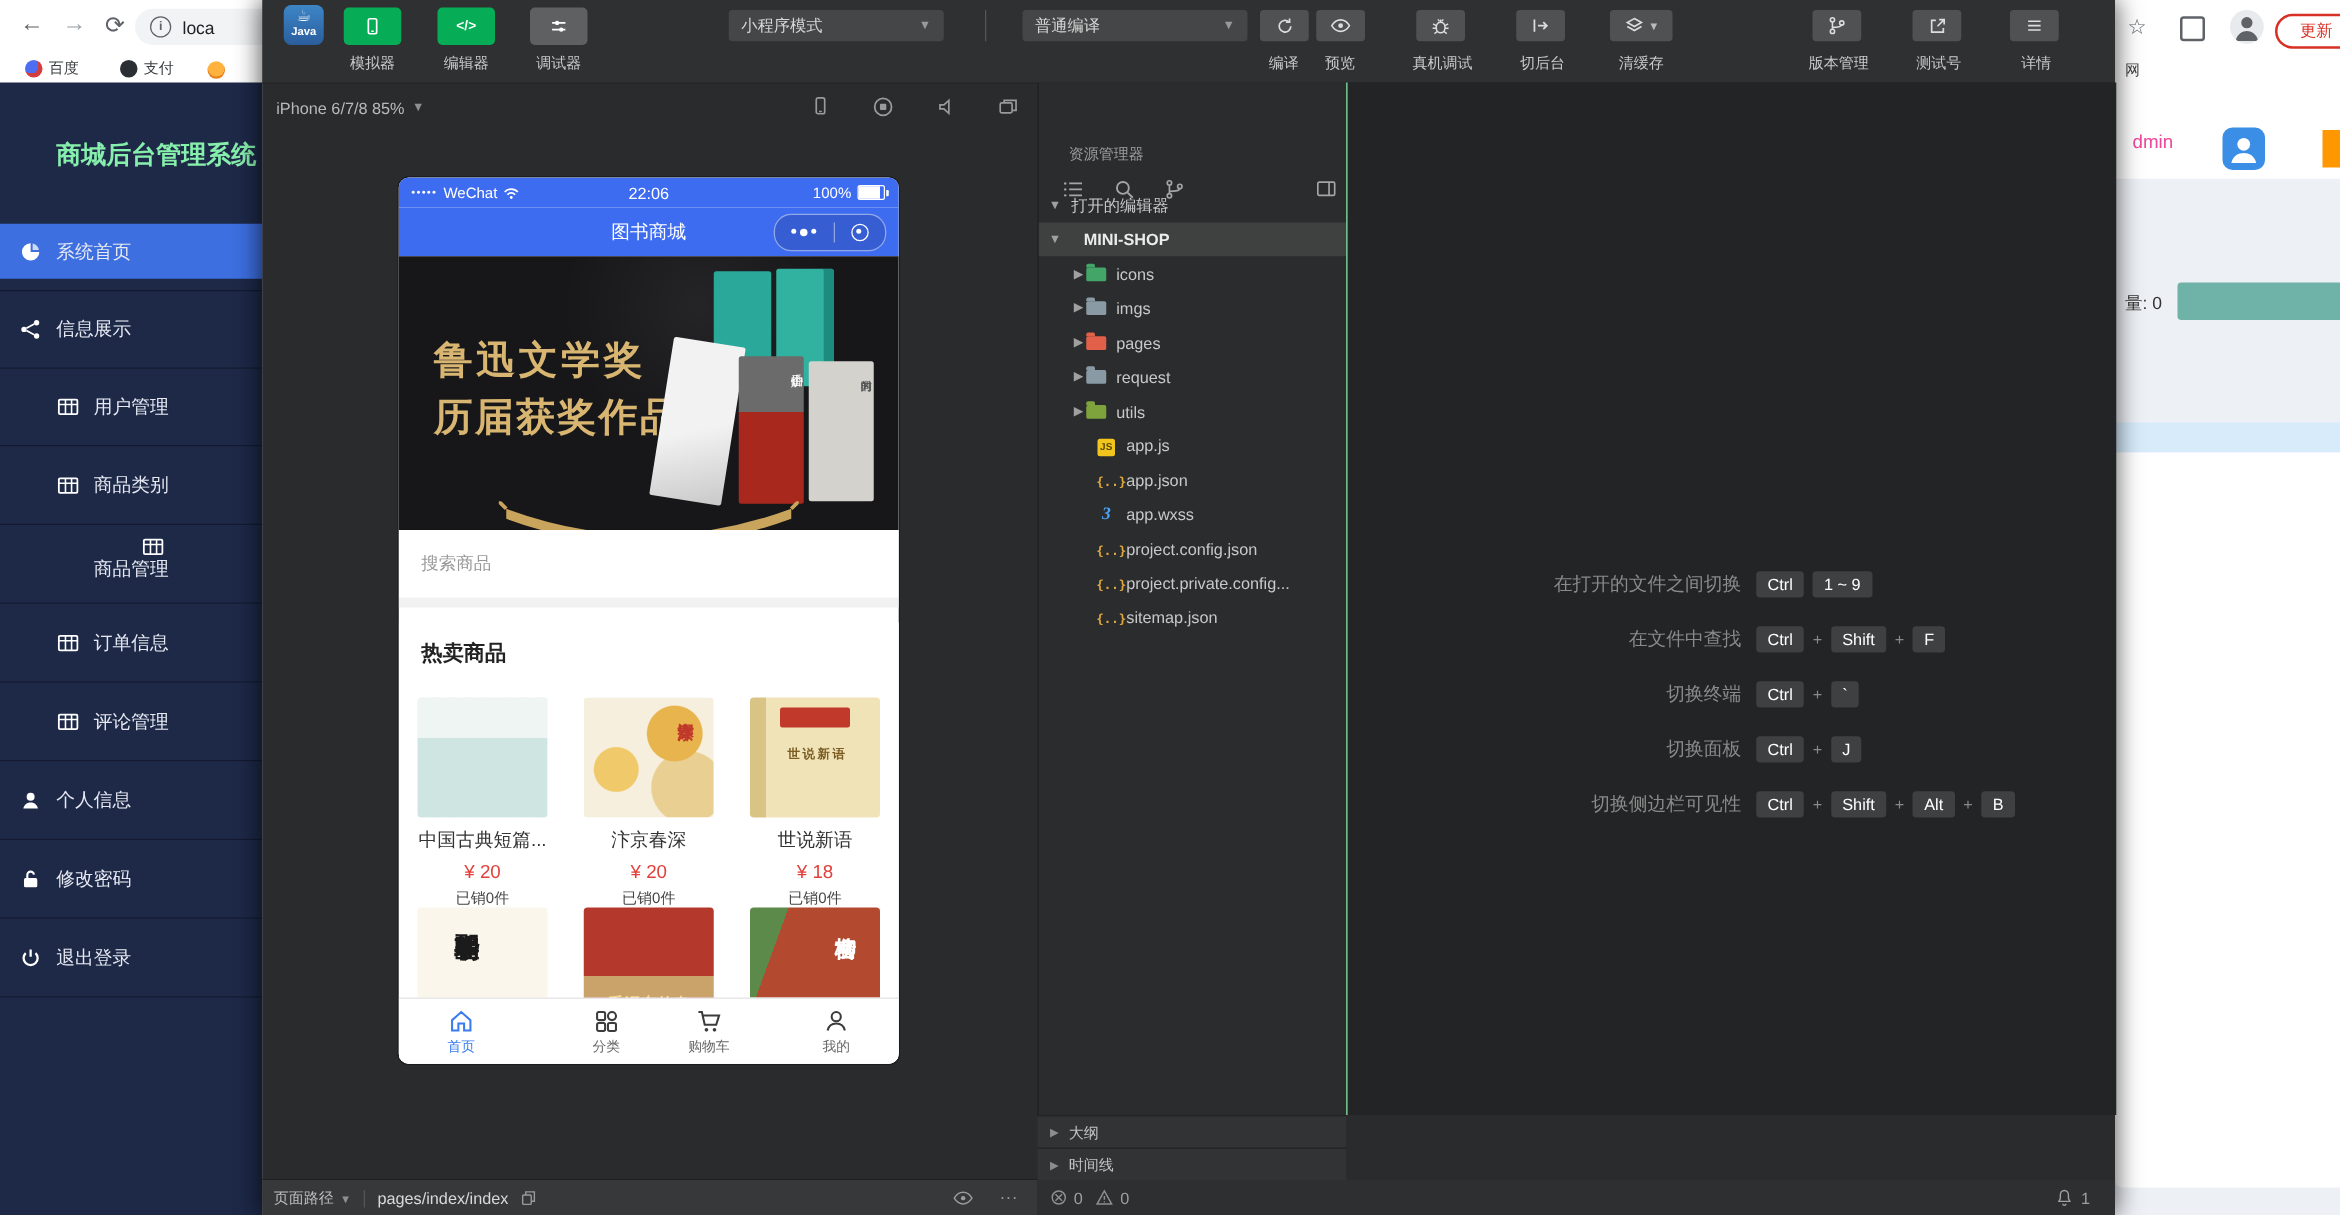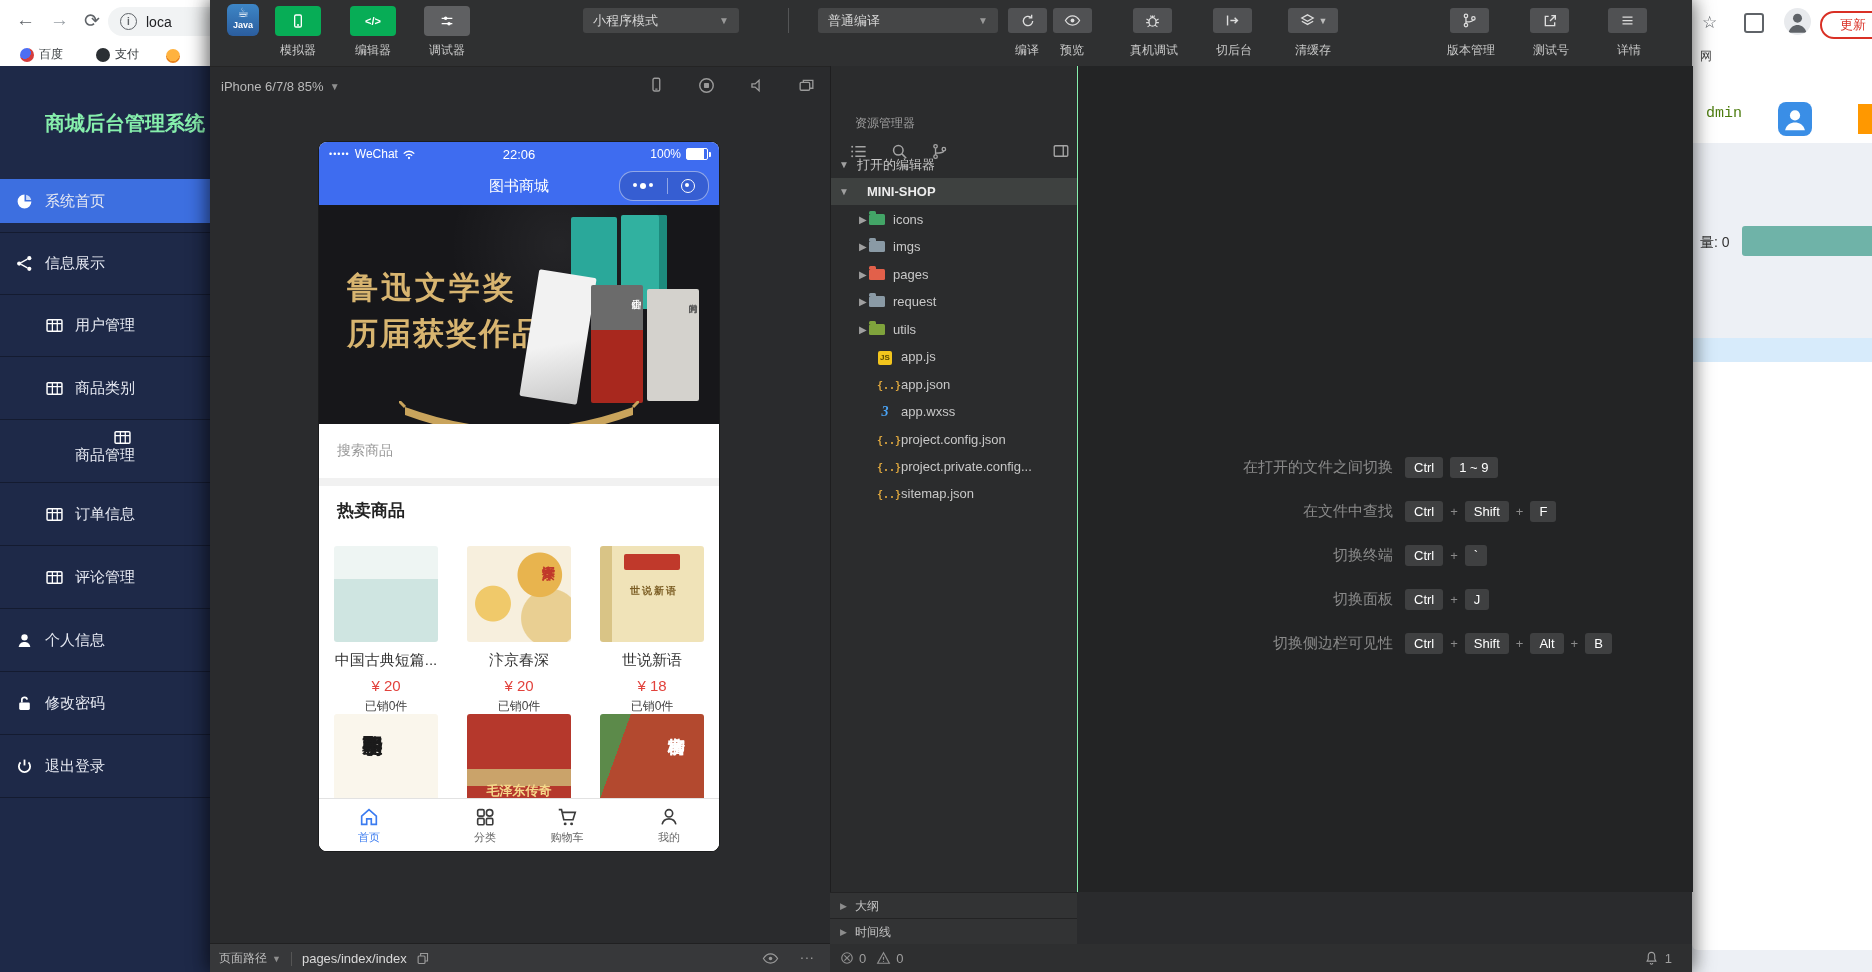--- a/index.html
+++ b/index.html
@@ -25,21 +25,21 @@
   
   .adminside{left:0;top:66px;width:210px;height:906px;background:#1e2948;overflow:hidden;}
   .admintitle{left:45px;top:44px;color:#86efac;font-size:20px;font-weight:bold;white-space:nowrap;}
   .srow{position:absolute;left:0;width:210px;height:44px;display:flex;align-items:center;
         color:#e6e9f2;font-size:15px;}
   .srow .sic{margin-left:16px;margin-right:12px;flex:none;}
   .srow.sub .sic{margin-left:46px;}
   .srow.active{background:#3d6fe0;}
   .sline{position:absolute;left:0;width:210px;height:1px;background:rgba(0,0,0,.32);}
   .rightsliver-hd{left:1692px;top:66px;width:180px;height:77px;background:#fff;}
-  .rs-admin{color:#4d7c0f;font-size:15px;font-family:Liberation Mono, monospace;}
+  .rs-admin{color:#ec4899;font-size:15px;}
   .rs-avatar{width:34px;height:34px;border-radius:8px;background:#3a8ee6;}
   .rs-orange{width:22px;height:30px;background:#ff9800;}
   .rightsliver-bg{left:1692px;top:143px;width:180px;height:829px;background:#edf0f5;}
   .rs-tealbar{left:1742px;top:226px;width:130px;height:30px;background:#6fb3a8;border-radius:3px 0 0 3px;}
   .rs-stat{left:1700px;top:234px;color:#333;font-size:14px;}
   .rs-bluebar{left:1692px;top:338px;width:180px;height:24px;background:#d7ebfb;}
   .rs-white{left:1692px;top:362px;width:180px;height:588px;background:#fff;border-radius:0 0 0 6px;}
 
   
   .dtwin{left:210px;top:0;width:1482px;height:972px;background:#2a2b2d;
@@ -89,21 +89,21 @@
         font-weight:bold;font-size:31px;color:#d8b570;letter-spacing:3px;}
   .goldline2{position:absolute;left:28px;top:108px;font-family:"Liberation Serif","DejaVu Serif",serif;
         font-weight:bold;font-size:31px;color:#d8b570;letter-spacing:2px;}
   .bk{position:absolute;border-radius:2px;}
   .vtext{writing-mode:vertical-rl;text-orientation:upright;}
   .bookarc{position:absolute;left:80px;top:196px;}
 
   .psearch{position:absolute;left:0;top:282px;width:400px;height:54px;background:#fff;display:flex;align-items:center;}
   .psearch span{margin-left:18px;color:#999;font-size:14px;}
   .pgap{position:absolute;left:0;top:336px;width:400px;height:8px;background:#f1f1f1;}
-  .phot{position:absolute;left:0;top:344px;width:448px;height:365px;background:#fff;}
+  .phot{position:absolute;left:0;top:356px;width:448px;height:365px;background:#fff;}
   .hottitle{position:absolute;left:18px;top:13px;font-size:17px;font-weight:bold;color:#222;}
   .pcell{position:absolute;width:132px;text-align:center;}
   .pimg{margin:0 auto;width:104px;height:96px;border-radius:3px;position:relative;overflow:hidden;}
   .pname{margin-top:9px;font-size:15px;color:#333;white-space:nowrap;}
   .pprice{margin-top:7px;font-size:15px;color:#e2423c;}
   .psold{margin-top:4px;font-size:12px;color:#444;}
   .cov{position:absolute;width:104px;height:100px;border-radius:3px;overflow:hidden;}
 
   .ptab{position:absolute;left:0;top:656px;width:400px;height:53px;background:#fff;border-top:1px solid #e2e2e2;}
   .tabitem{position:absolute;top:7px;width:60px;text-align:center;color:#3c3c3c;}
@@ -312,21 +312,21 @@
 
       <div class="bigbtn gray" style="left:214px;">
         <svg width="16" height="16" viewBox="0 0 24 24">
             <path d="M4 8h16M4 16h16" stroke="#fff" stroke-width="2"></path>
             <circle cx="10" cy="8" r="2.6" fill="#fff"></circle>
             <circle cx="15" cy="16" r="2.6" fill="#fff"></circle>
           </svg>
       </div>
       <div class="btnlabel" style="left:202px;text-align:center;">调试器</div>
 
-      <div class="dd" style="left:373px;width:156px;">
+      <div class="dd" style="left:373px;width:172px;">
         <span>小程序模式</span>
         <span class="caret">▼</span>
       </div>
       <div class="vline" style="left:578px;"></div>
       <div class="dd" style="left:608px;width:180px;">
         <span>普通编译</span>
         <span class="caret">▼</span>
       </div>
 
       <div class="icobtn" style="left:798px;">

